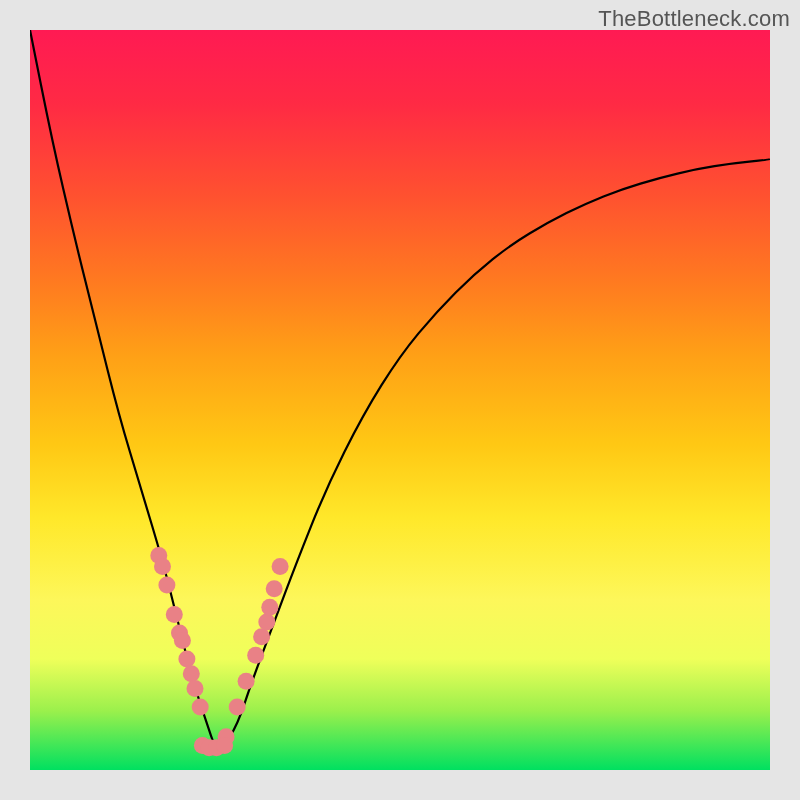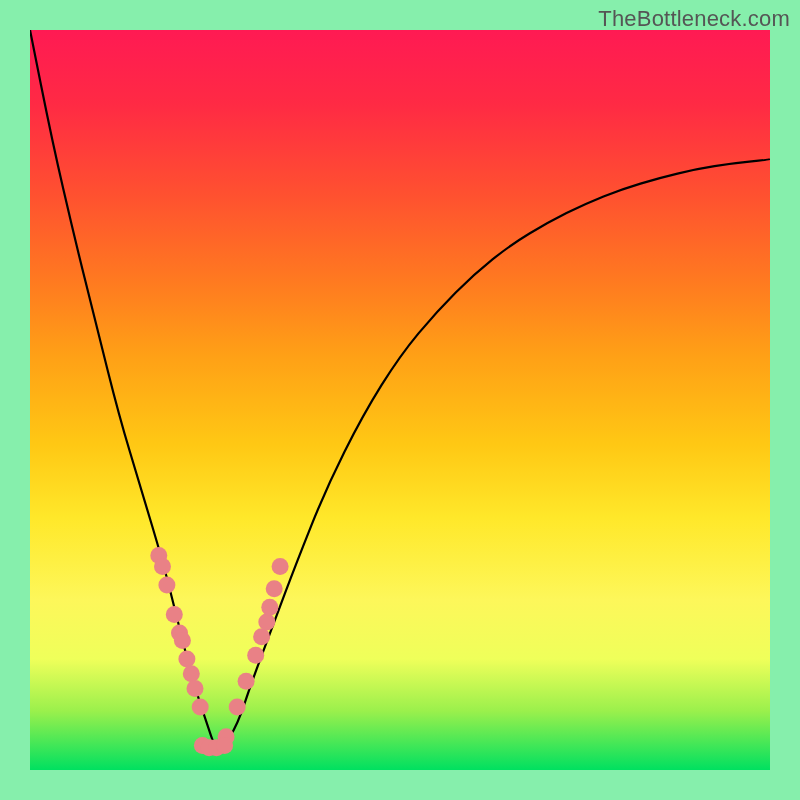--- a/index.html
+++ b/index.html
@@ -8,21 +8,21 @@
     width: 800px;
     height: 800px;
     overflow: hidden;
     font-family: Arial, Helvetica, sans-serif;
     background: #000;
   }
   .frame {
     position: relative;
     width: 800px;
     height: 800px;
-    background: #86efac;
+    background: #e5e5e5;
     text-align: center;
   }
   .plot-area {
     position: absolute;
     left: 30px;
     top: 30px;
     width: 740px;
     height: 740px;
     background: linear-gradient(to bottom,
       #ff1a53 0%,

